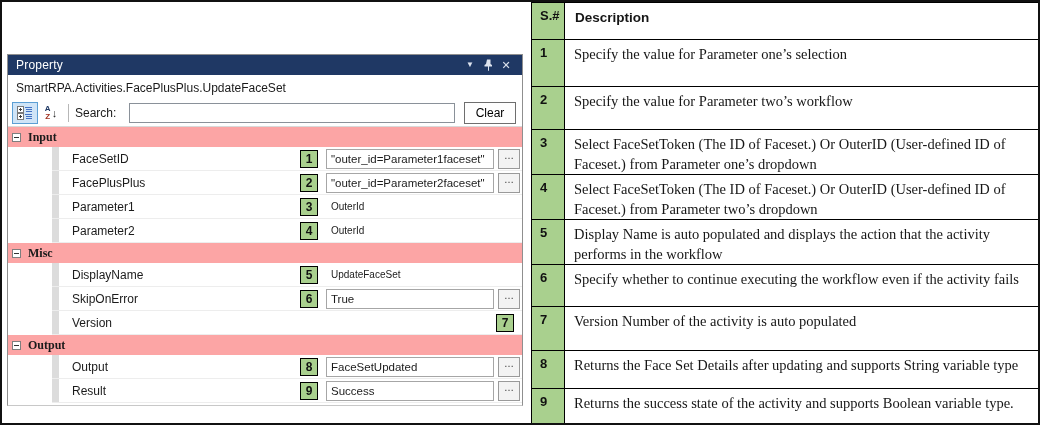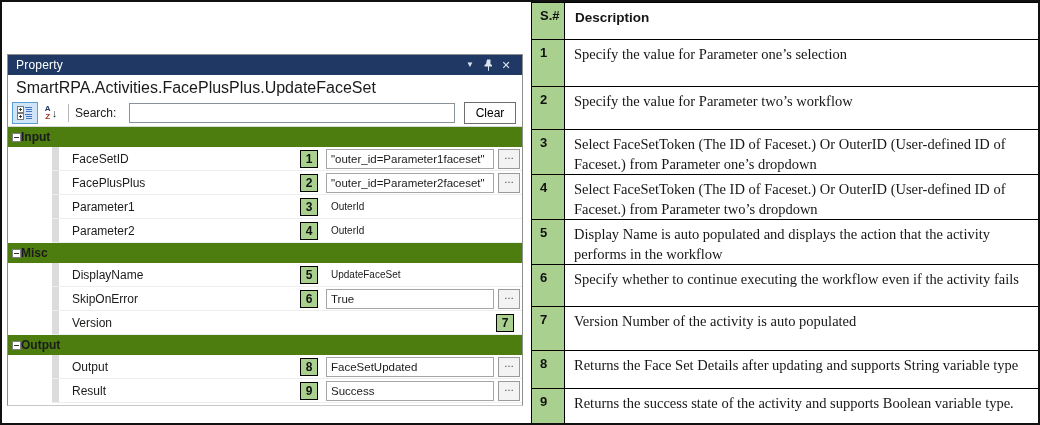--- a/index.html
+++ b/index.html
@@ -18,42 +18,42 @@
   .titlebar {
     height:20px; background:#1f3864; color:#fff;
     display:flex; align-items:center; padding:0 7px 0 8px; font-size:12px;
   }
   .titlebar .ttl { flex:1; letter-spacing:.2px; }
   .tb-ico { display:flex; align-items:center; justify-content:center; width:18px; height:16px;
             color:#dde3ee; background:transparent; border:none; cursor:default; }
   .chev { font-size:8px; line-height:1; }
   .closex { font-size:11px; line-height:1; }
   .typerow { height:25px; display:flex; align-items:center; padding-left:8px;
-             font-size:16px; color:#1a1a1a; }
+             font-size:12px; color:#1a1a1a; }
   .toolbar { height:27px; display:flex; align-items:center; padding:0 6px 0 4px;
              border-bottom:1px solid #d9d9d9; }
   .cat-btn { width:26px; height:22px; display:flex; align-items:center; justify-content:center;
              border:1px solid #5c9fd4; background:#cfe4f7; }
   .az-btn { width:26px; height:22px; display:flex; align-items:center; justify-content:center;
             border:1px solid transparent; background:transparent; gap:1px; }
   .az-col { display:flex; flex-direction:column; line-height:1; }
   .az-a { font-size:8px; font-weight:bold; color:#1f3864; }
   .az-z { font-size:8px; font-weight:bold; color:#a03020; }
   .az-arrow { font-size:11px; color:#222; line-height:1; }
   .vsep { width:1px; height:18px; background:#b7b7b7; margin:0 6px 0 4px; }
   .search-label { font-size:12px; color:#1a1a1a; margin-right:13px; }
   .search-input { flex:1; height:20px; border:1px solid #8a9199; font-size:12px;
                   padding:0 3px; font-family:"Liberation Sans",sans-serif; outline:none; }
   .clear-btn { width:52px; height:22px; margin-left:9px; border:1px solid #6e6e6e;
                background:#fefefe; font-size:12px; font-family:"Liberation Sans",sans-serif; }
 
   
   .grid { font-size:12px; color:#1b1b1b; }
-  .cat-row { height:20px; display:flex; align-items:center; padding-left:4px; 
-             background:#4d7c0f; }
+  .cat-row { height:20px; display:flex; align-items:center; padding-left:4px; gap:7px;
+             background:#fca5a5;font-family:Liberation Serif, serif; }
   .cat-row .cname { font-weight:bold; }
   .exp { width:9px; height:9px; border:1px solid #7f7f7f; background:#fff; position:relative;
          flex:0 0 auto; padding:0; }
   .exp::after { content:""; position:absolute; left:1px; right:1px; top:3px;
                 border-top:1px solid #333; }
   .prop-row { height:24px; display:flex; align-items:center; position:relative;
               padding-left:20px; border-bottom:1px solid #ededed;margin-left:44px; }
   .prop-row::before { content:""; position:absolute; left:0; top:0; bottom:0; width:7px;
                       background:#dcdcdc; }
   .pname { flex:1; color:#1b1b1b; }

